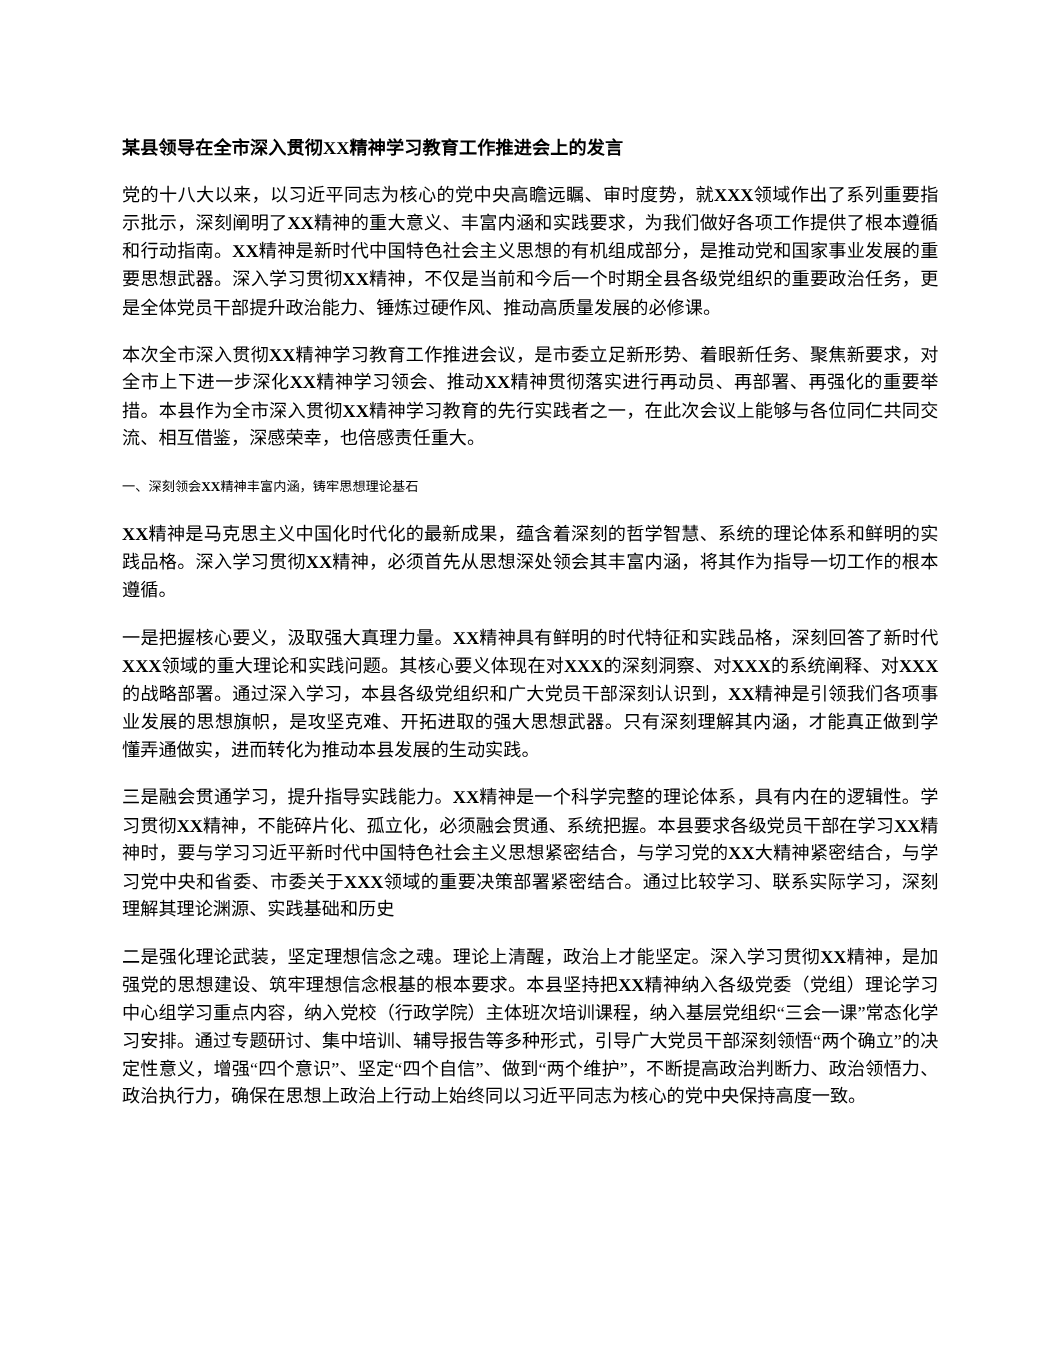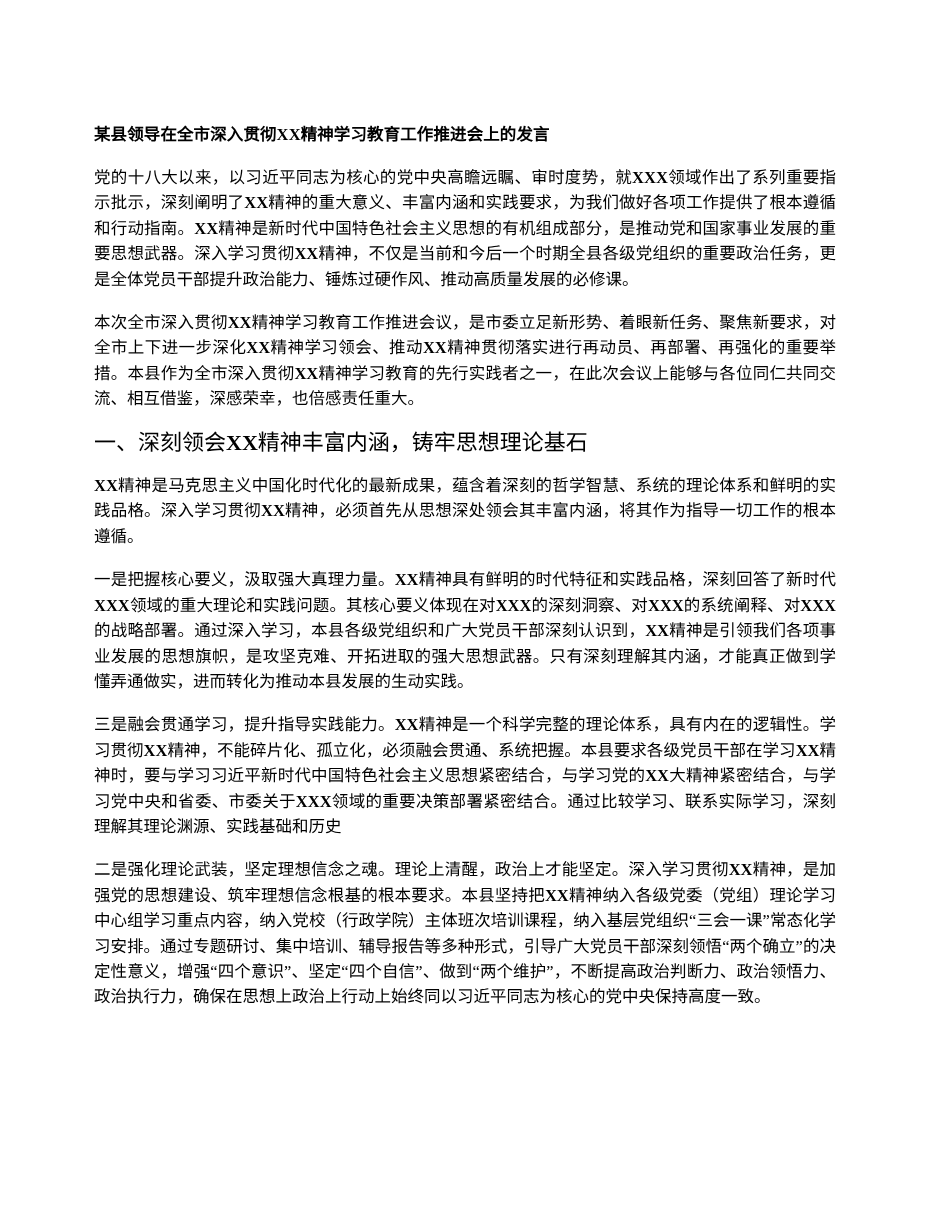--- a/index.html
+++ b/index.html
@@ -16,21 +16,21 @@
   .page {
     position: relative;
     width: 950px;
     height: 1230px;
     background: #ffffff;
     box-sizing: border-box;
     overflow: hidden;
   }
   .doc-body {
     position: absolute;
-    left: 94px;
+    left: 111px;
     top: 122px;
     width: 742px;
   }
   .doc-title {
     font-size: 16.5px;
     font-weight: bold;
     line-height: 25px;
     margin: 0 0 18px 0;
     letter-spacing: 0.1px;
     text-align: left;
@@ -46,21 +46,21 @@
     margin: 0 0 18px 0;
     text-align: justify;
     text-justify: inter-ideograph;
     text-indent: 0;
     word-break: break-all;
   }
   p.para:last-child {
     margin-bottom: 0;
   }
   .section-heading {
-    font-size: 22px;
+    font-size: 12px;
     line-height: 25.4px;
     margin: 0 0 18px 0;
     font-weight: normal;
     text-align: left;
   }
   .lat {
     font-family: "Liberation Serif", "DejaVu Serif", serif;
     font-weight: bold;
   }
   

